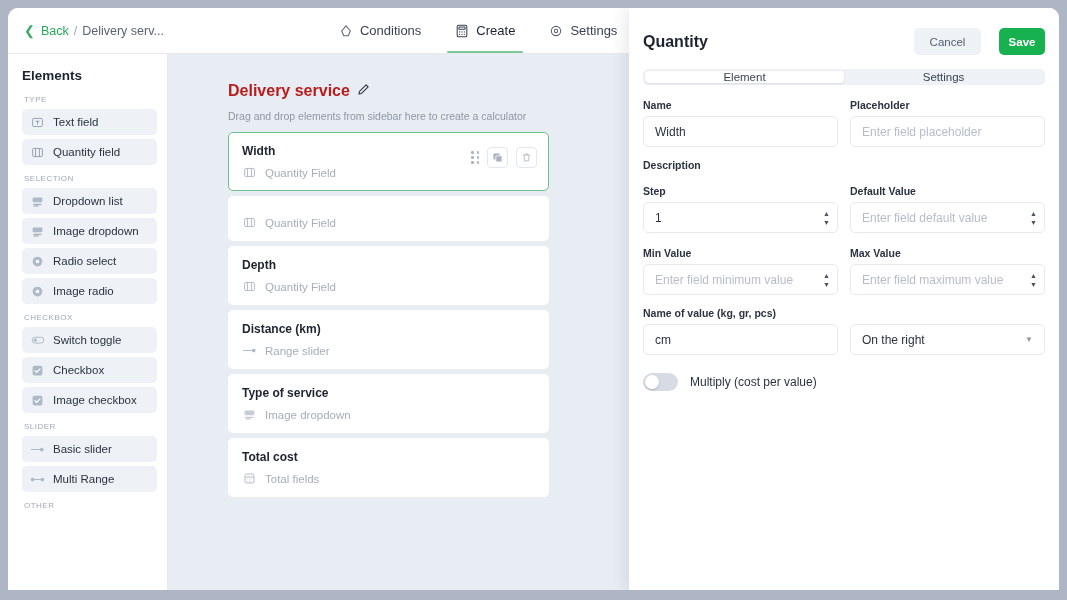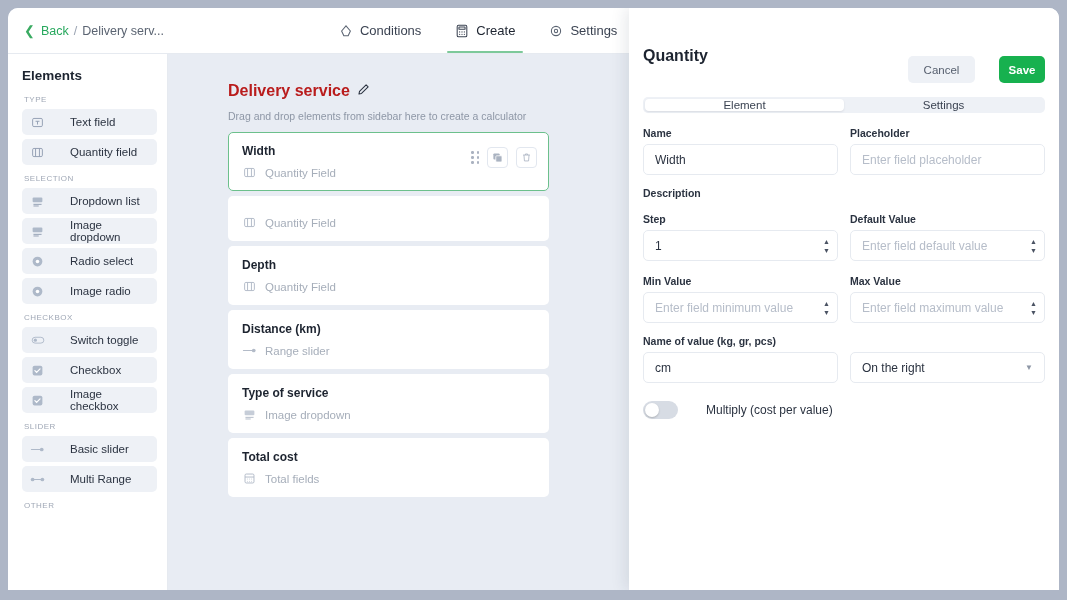--- a/index.html
+++ b/index.html
@@ -51,21 +51,21 @@
   
   .sidebar {
     position: absolute; left: 0; top: 46px; width: 160px; height: 536px;
     background: #ffffff; border-right: 1px solid #e6eaf0;
     padding: 14px 10px 0 14px;
     overflow: hidden;
   }
   .side-title { font-size: 13.5px; font-weight: 700; color: #1d2430; margin-bottom: 12px; }
   .side-group { font-size: 8px; letter-spacing: .06em; color: #a0a8b6; margin: 9px 0 5px 2px; text-transform: uppercase; }
   .side-item {
-    display: flex; align-items: center; gap: 25px;
+    display: flex; align-items: center; gap: 8px;
     height: 26px; padding: 0 8px; margin-bottom: 4px;
     background: #eef1f6; border-radius: 5px;
     font-size: 11.5px; color: #2b3341;
   }
   .side-item .ic { width: 15px; height: 15px; flex: 0 0 15px; display: flex; align-items: center; justify-content: center; color: #94a0b4; }
 
   
   .canvas {
     position: absolute; left: 160px; top: 46px; width: 891px; height: 536px;
     background: #e8ecf3;
@@ -98,21 +98,21 @@
 
   
   .panel {
     position: absolute; right: 0; top: 0; width: 430px; height: 582px;
     background: #ffffff;
     box-shadow: -4px 0 14px rgba(33,45,70,.10);
     padding: 20px 14px 0 14px;
   }
   .panel-head { display: flex; align-items: center; justify-content: space-between; }
   .panel-title { font-size: 16px; font-weight: 700; color: #1d2430; }
-  .panel-btns { display: flex; gap: 24px; margin-top: 28px; }
+  .panel-btns { display: flex; gap: 18px; }
   .btn {
     height: 27px; border-radius: 5px; font-size: 11.5px;
     display: flex; align-items: center; justify-content: center;
     border: none;
   }
   .btn-cancel { width: 67px; background: #eef1f6; color: #555e6d; }
   .btn-save { width: 46px; background: #17b14f; color: #fff; font-weight: 700; }
 
   .seg {
     display: flex; margin-top: 14px; height: 16px;
@@ -136,21 +136,21 @@
   .fbox.ph { color: #b6bdc9; }
   .spin {
     position: absolute; right: 7px; top: 50%; transform: translateY(-50%);
     display: flex; flex-direction: column; gap: 3px; color: #4a5262;
     font-size: 7px; line-height: 6px;
   }
   .full { margin-top: 12px; }
   .row-bottom { display: flex; gap: 12px; margin-top: 12px; align-items: flex-end; }
   .sel-caret { position: absolute; right: 11px; color: #8e97a6; font-size: 8px; }
 
-  .toggle-row { display: flex; align-items: center; gap: 28px; margin-top: 18px; }
+  .toggle-row { display: flex; align-items: center; gap: 12px; margin-top: 18px; }
   .toggle {
     width: 35px; height: 18px; border-radius: 9px; background: #d7dce4;
     position: relative;
   }
   .toggle .knob {
     position: absolute; left: 2px; top: 2px; width: 14px; height: 14px;
     border-radius: 50%; background: #fff; box-shadow: 0 1px 2px rgba(0,0,0,.2);
   }
   .toggle-label { font-size: 12px; color: #2b3341; }
 </style>

